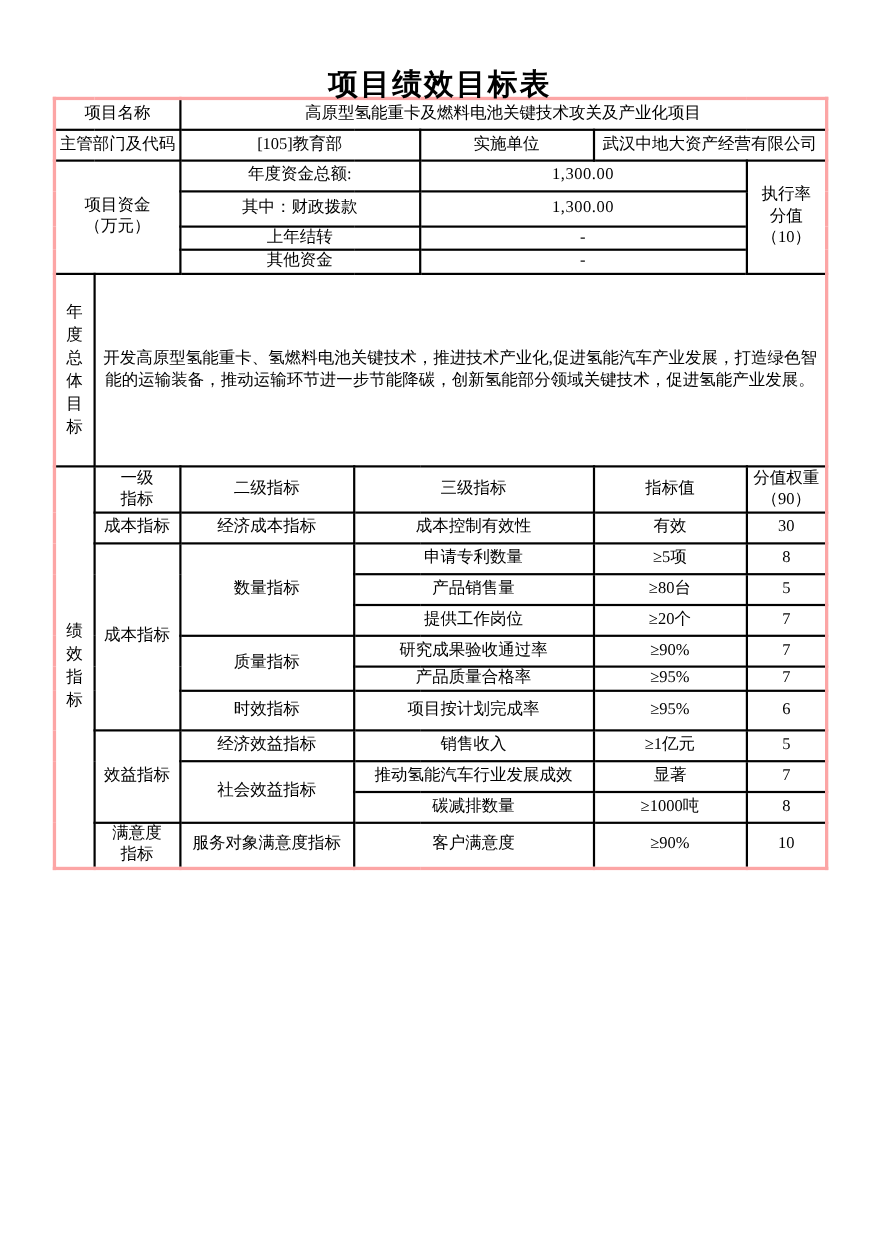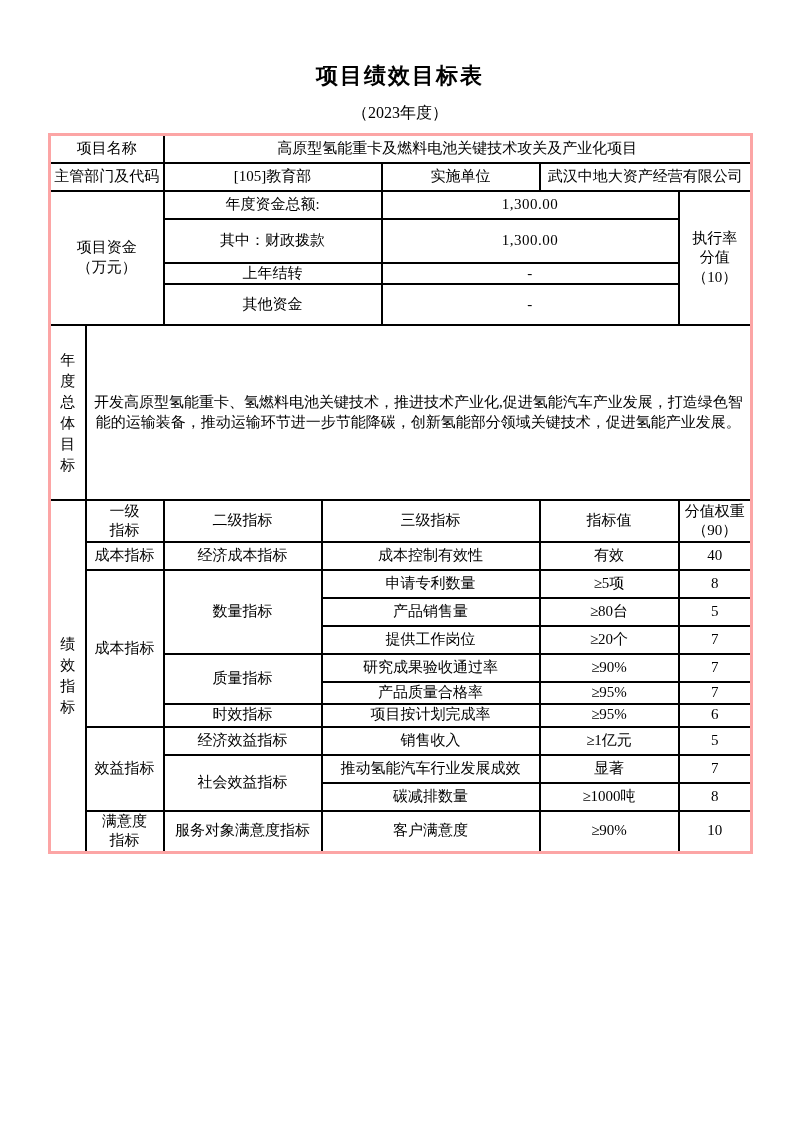--- a/index.html
+++ b/index.html
@@ -8,21 +8,21 @@
     width: 800px; height: 1131px;
     background: #ffffff;
     font-family: "Liberation Serif", "DejaVu Serif", serif;
     color: #000;
   }
   .page { position: relative; width: 800px; height: 1131px; background: #fff; }
 
   .title {
     margin: 64px 0 0 0;
     text-align: center;
-    font-size: 22px;
+    font-size: 27px;
     line-height: 24px;
     font-weight: bold;
     letter-spacing: 2px;
   }
   .subtitle {
     margin: 16px 0 11px 0;
     text-align: center;
     font-size: 16px;
     line-height: 18px;
   }
@@ -67,21 +67,20 @@
   td.fund-label { padding-left: 72px; }
   td.fund-label-first { text-align: left; padding-left: 8px; }
   td.perf-side { padding-bottom: 80px; }
 </style>
 </head>
 <body>
 
 <div class="page">
 
   <div class="title">项目绩效目标表</div>
-  <div class="subtitle">（2023年度）</div>
 
   <table class="tt">
     <colgroup>
       <col style="width:36px">
         <col style="width:78px">
         <col style="width:158px">
       <col style="width:60px">
         <col style="width:158px">
         <col style="width:139px">
       <col style="width:73px">
@@ -102,29 +101,29 @@
 
     <tr style="height:28px">
       <td colspan="2" rowspan="4" class="pre">项目资金
 （万元）</td>
       <td colspan="2" class="fund-label-first">年度资金总额:</td>
       <td colspan="2" class="num">1,300.00</td>
       <td rowspan="4" class="pre">执行率
 分值
 （10）</td>
     </tr>
-    <tr style="height:44px">
+    <tr style="height:32px">
       <td colspan="2" class="fund-label">其中：财政拨款</td>
       <td colspan="2" class="num">1,300.00</td>
     </tr>
     <tr style="height:20px">
       <td colspan="2" class="fund-label">上年结转</td>
       <td colspan="2" class="num">-</td>
     </tr>
-    <tr style="height:41px">
+    <tr style="height:22px">
       <td colspan="2" class="fund-label">其他资金</td>
       <td colspan="2" class="num">-</td>
     </tr>
 
     <tr style="height:175px">
       <td class="vcell">
         <div class="vtext">年度总体目标</div>
       </td>
       <td colspan="6" class="goal-text">开发高原型氢能重卡、氢燃料电池关键技术，推进技术产业化,促进氢能汽车产业发展，打造绿色智能的运输装备，推动运输环节进一步节能降碳，创新氢能部分领域关键技术，促进氢能产业发展。</td>
     </tr>
@@ -140,21 +139,21 @@
       <td>指标值</td>
       <td class="pre">分值权重
 （90）</td>
     </tr>
 
     <tr style="height:28px">
       <td>成本指标</td>
       <td>经济成本指标</td>
       <td colspan="2" class="l3">成本控制有效性</td>
       <td>有效</td>
-      <td>40</td>
+      <td>30</td>
     </tr>
 
     <tr style="height:28px">
       <td rowspan="6">成本指标</td>
       <td rowspan="3">数量指标</td>
       <td colspan="2" class="l3">申请专利数量</td>
       <td>≥5项</td>
       <td>8</td>
     </tr>
     <tr style="height:28px">
@@ -171,21 +170,21 @@
       <td rowspan="2">质量指标</td>
       <td colspan="2" class="l3">研究成果验收通过率</td>
       <td>≥90%</td>
       <td>7</td>
     </tr>
     <tr style="height:16px">
       <td colspan="2" class="l3">产品质量合格率</td>
       <td>≥95%</td>
       <td>7</td>
     </tr>
-    <tr style="height:23px">
+    <tr style="height:36px">
       <td>时效指标</td>
       <td colspan="2" class="l3">项目按计划完成率</td>
       <td>≥95%</td>
       <td>6</td>
     </tr>
 
     <tr style="height:28px">
       <td rowspan="3">效益指标</td>
       <td>经济效益指标</td>
       <td colspan="2" class="l3">销售收入</td>

